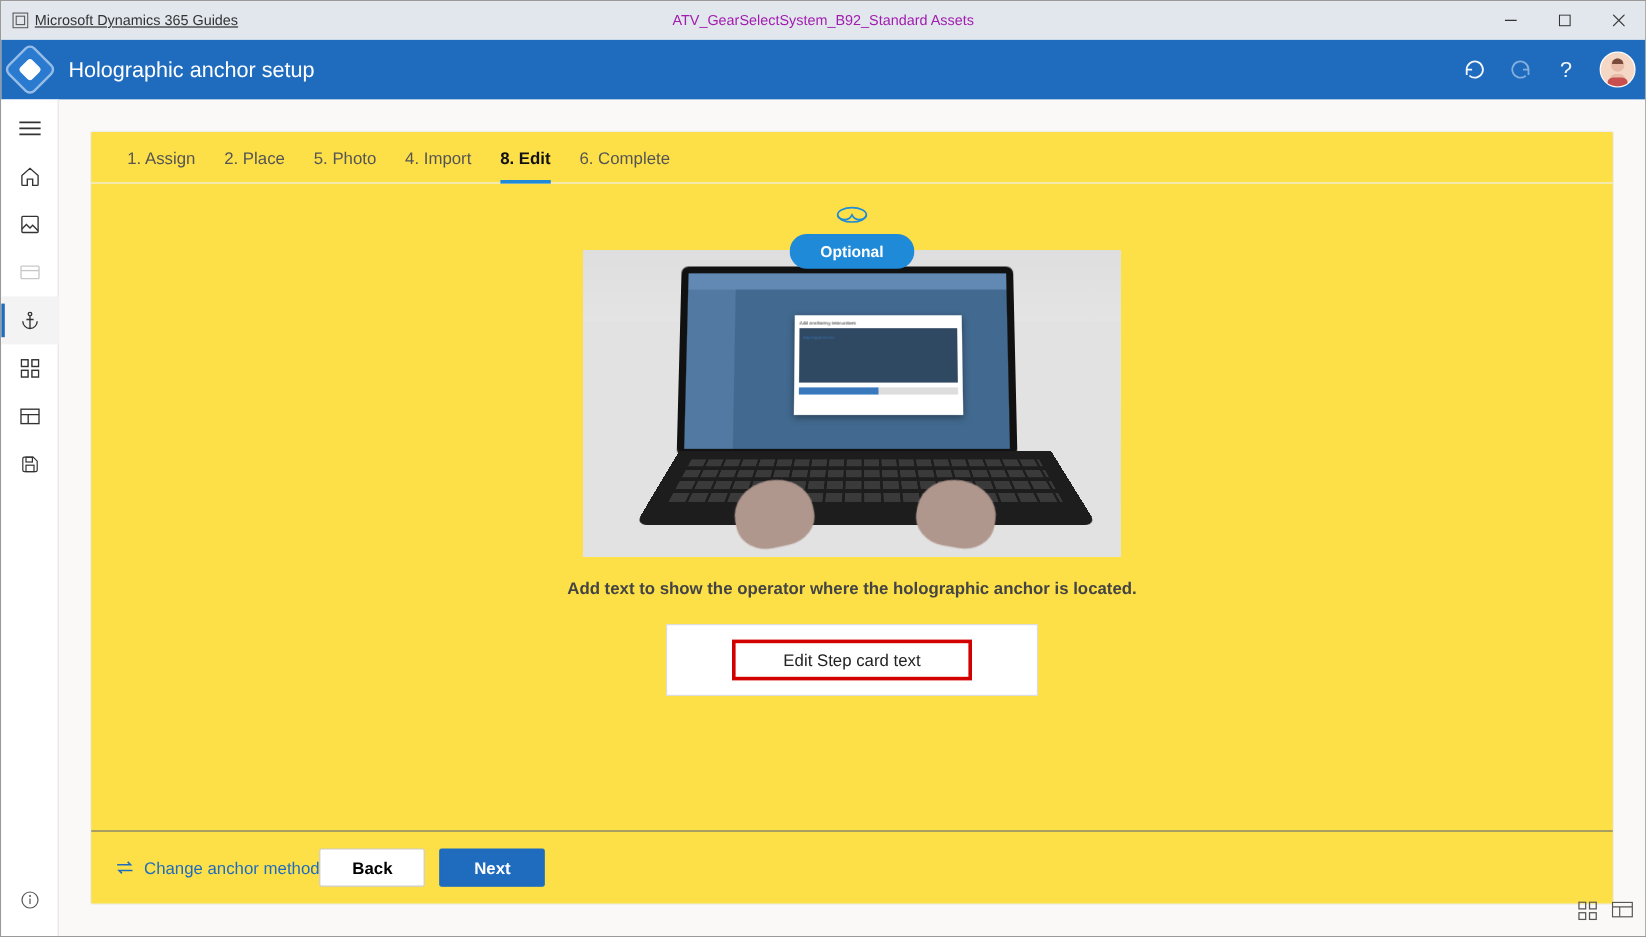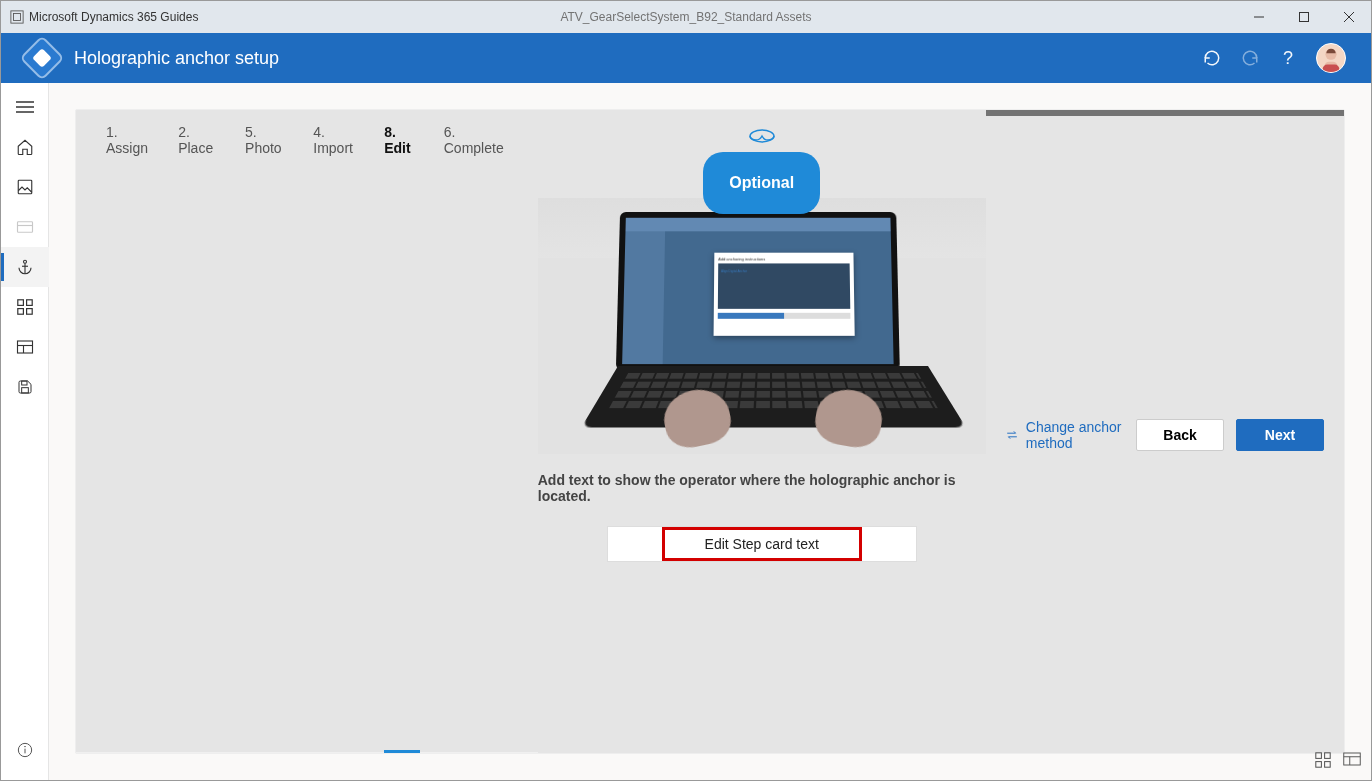--- a/index.html
+++ b/index.html
@@ -15,26 +15,26 @@
   .titlebar {
     height: 32px;
     background: #e1e7ed;
     display: flex;
     align-items: center;
     padding: 0 8px;
     font-size: 12px;
     color: #333;
     position: relative;
   }
-  .titlebar .app-title { margin-left: 4px; font-weight: 400; }
+  .titlebar .app-title { margin-left: 4px; font-weight: 400; text-decoration: underline; }
   .titlebar .doc-title {
     position: absolute;
     left: 50%;
     transform: translateX(-50%);
-    color: #737373;
+    color: #a21caf;
   }
   .titlebar .win-controls {
     position: absolute;
     right: 0;
     display: flex;
   }
   .win-btn {
     width: 45px;
     height: 32px;
     display: flex;
@@ -45,21 +45,21 @@
   .app-icon {
     width: 16px; height: 16px;
     display: inline-flex; align-items:center; justify-content:center;
   }
   .header-bar {
     height: 50px;
     background: #1f6cbf;
     color: #fff;
     display: flex;
     align-items: center;
-    padding: 0 25px;
+    padding: 0 8px;
   }
   .header-bar .logo {
     width: 32px; height: 32px;
     background: #2a7ad0;
     border-radius: 6px;
     transform: rotate(45deg);
     margin-right: 16px;
     display:flex;align-items:center;justify-content:center;
     border: 2px solid rgba(255,255,255,0.5);
   }
@@ -122,25 +122,26 @@
     bottom: 10px;
     color: #666;
   }
   .main {
     flex: 1;
     padding: 26px;
     display: flex;
     flex-direction: column;
   }
   .card {
-    background: #e5e5e5;
+    background: #fde047;
     border: 1px solid #eee;
     border-radius: 2px;
     flex:1;
     display:flex;
+    flex-direction:column;
     position:relative;
   }
   .tabs {
     display: flex;
     gap: 24px;
     padding: 14px 30px 0 30px;
     border-bottom: 1px solid #f0f0f0;
     font-size: 14px;
     color: #555;
   }
@@ -161,23 +162,23 @@
     padding-top: 18px;
   }
   .goggles {
     color:#1f8ad8;
     width:26px;height:18px;
     margin-bottom:6px;
   }
   .pill {
     background:#1f8ad8;
     color:#fff;
-    font-size:16px;
+    font-size:13px;
     font-weight:600;
-    padding: 22px 26px;
+    padding: 7px 26px;
     border-radius: 20px;
     position:relative;
     z-index:2;
   }
   .hero {
     width: 448px;
     height: 256px;
     margin-top: -16px;
     background: linear-gradient(180deg,#dedede 0%, #e8e8e8 40%, #cfcfcf 100%);
     position:relative;
@@ -246,36 +247,36 @@
   .step-desc {
     font-size: 14px;
     color:#444;
     margin-top: 18px;
     font-weight: bold;
   }
   .action-btn {
     margin-top: 22px;
     background:#fff;
     border:1px solid #ddd;
-    padding: 0 54px;
+    padding: 12px 54px;
     font-size:14px;
     color:#222;
     position:relative;
   }
   .highlight-box {
     border: 3px solid #d30000;
     padding: 6px 40px;
     display:inline-block;
   }
   .footer {
     display:flex;
     align-items:center;
-    justify-content:flex-end;
+    justify-content:flex-start;
     padding: 14px 20px;
-    border-top:6px solid #737373;
+    border-top:1px solid #737373;
   }
   .link-btn {
     color:#1f6cbf;
     font-size:14px;
     display:flex;
     align-items:center;
     gap:8px;
   }
   .footer-buttons { display:flex; gap:12px;}
   .btn {

